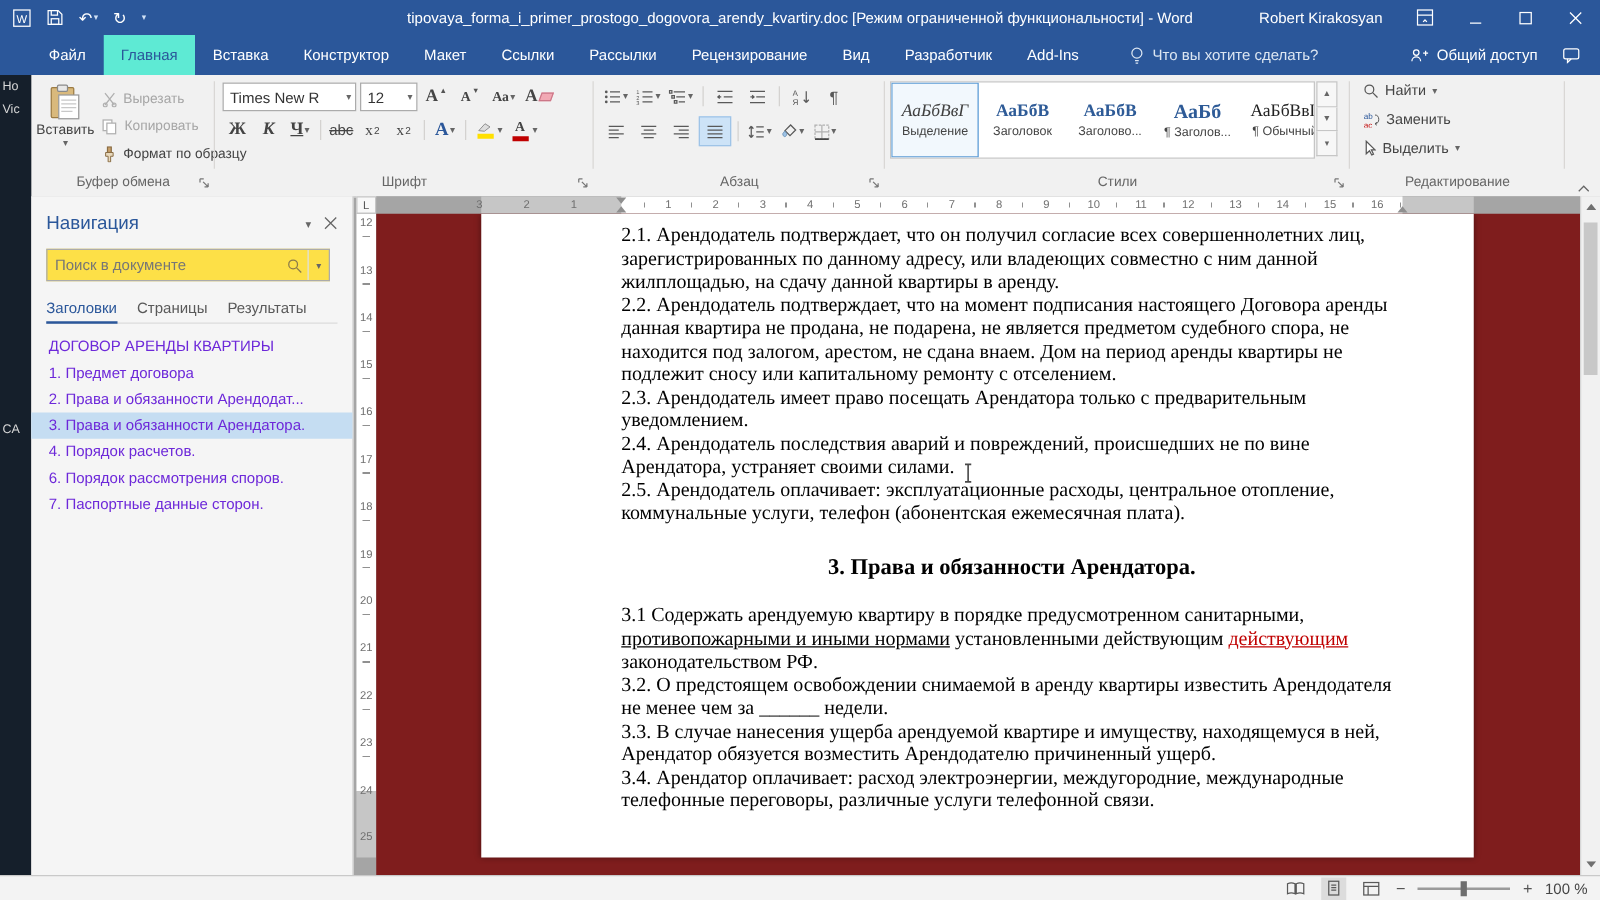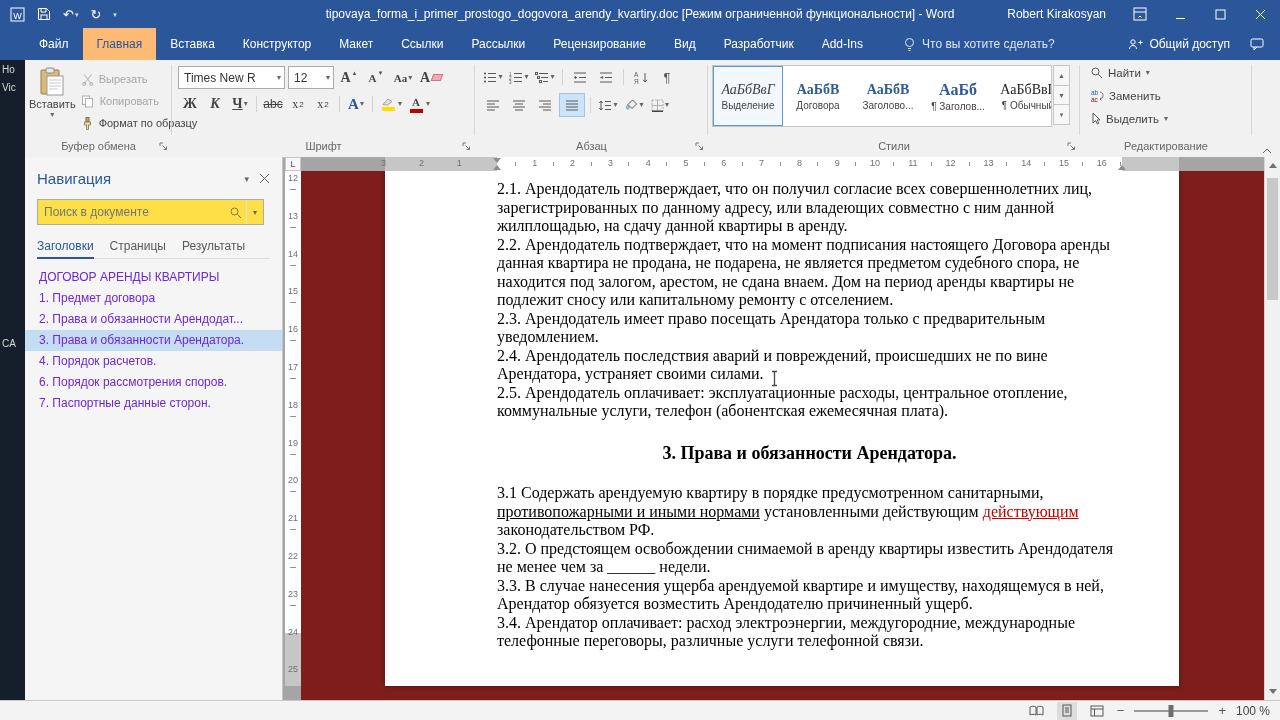--- a/index.html
+++ b/index.html
@@ -12,21 +12,21 @@
   .qbtn{display:inline-flex;align-items:center;color:#fff;font-size:13px;line-height:1;gap:1px;}
   .mini{font-size:7px;color:#cfe0f5;}
   .tb-title{position:absolute;left:50%;transform:translateX(-50%);font-size:12px;white-space:nowrap;color:#fff;}
   .tb-right{position:absolute;right:0;top:0;height:28px;display:flex;align-items:center;}
   .tb-user{font-size:12px;margin-right:14px;}
   .winbtn{width:40px;height:28px;display:flex;align-items:center;justify-content:center;}
   
   #tabbar{position:absolute;left:0;top:28px;width:1280px;height:32px;background:#2b579a;display:flex;align-items:stretch;}
   .tabs{display:flex;padding-left:25px;}
   .rtab{padding:0 14px;line-height:32px;font-size:12px;color:#fff;white-space:nowrap;}
-  .rtab.active{background:#fdba74;color:#2b579a;}
+  .rtab.active{background:#5eead4;color:#2b579a;}
   .tellme{display:flex;align-items:center;gap:6px;margin-left:26px;color:#dce6f2;font-size:12px;}
   .tab-right{margin-left:auto;display:flex;align-items:center;gap:20px;padding-right:16px;color:#fff;font-size:12px;}
   .share{display:flex;align-items:center;gap:6px;}
   
   #ribbon{position:absolute;left:25px;top:60px;width:1255px;height:97px;background:#f1f1f1;border-bottom:1px solid #c6c6c6;display:flex;}
   .rgroup{position:relative;height:100%;flex:0 0 auto;}
   .rgroup::after{content:"";position:absolute;right:0;top:5px;bottom:22px;width:1px;background:#d9d7d5;}
   .glabel-row{position:absolute;left:0;right:0;bottom:1px;height:16px;}
   .glabel{position:absolute;left:0;right:0;text-align:center;font-size:11px;color:#666;}
   .launcher{position:absolute;right:4px;top:2px;}
@@ -493,21 +493,21 @@
     </div>
 
     <div class="rgroup g-sty">
       <div class="stylebox">
           <div class="sitem cur">
             <div class="ssample em">АаБбВвГ</div>
             <div class="slabel">Выделение</div>
           </div>
           <div class="sitem">
             <div class="ssample h">АаБбВ</div>
-            <div class="slabel">Договора</div>
+            <div class="slabel">Заголовок</div>
           </div>
           <div class="sitem">
             <div class="ssample h">АаБбВ</div>
             <div class="slabel">Заголово...</div>
           </div>
           <div class="sitem">
             <div class="ssample hb">АаБб</div>
             <div class="slabel">¶ Заголов...</div>
           </div>
           <div class="sitem">

